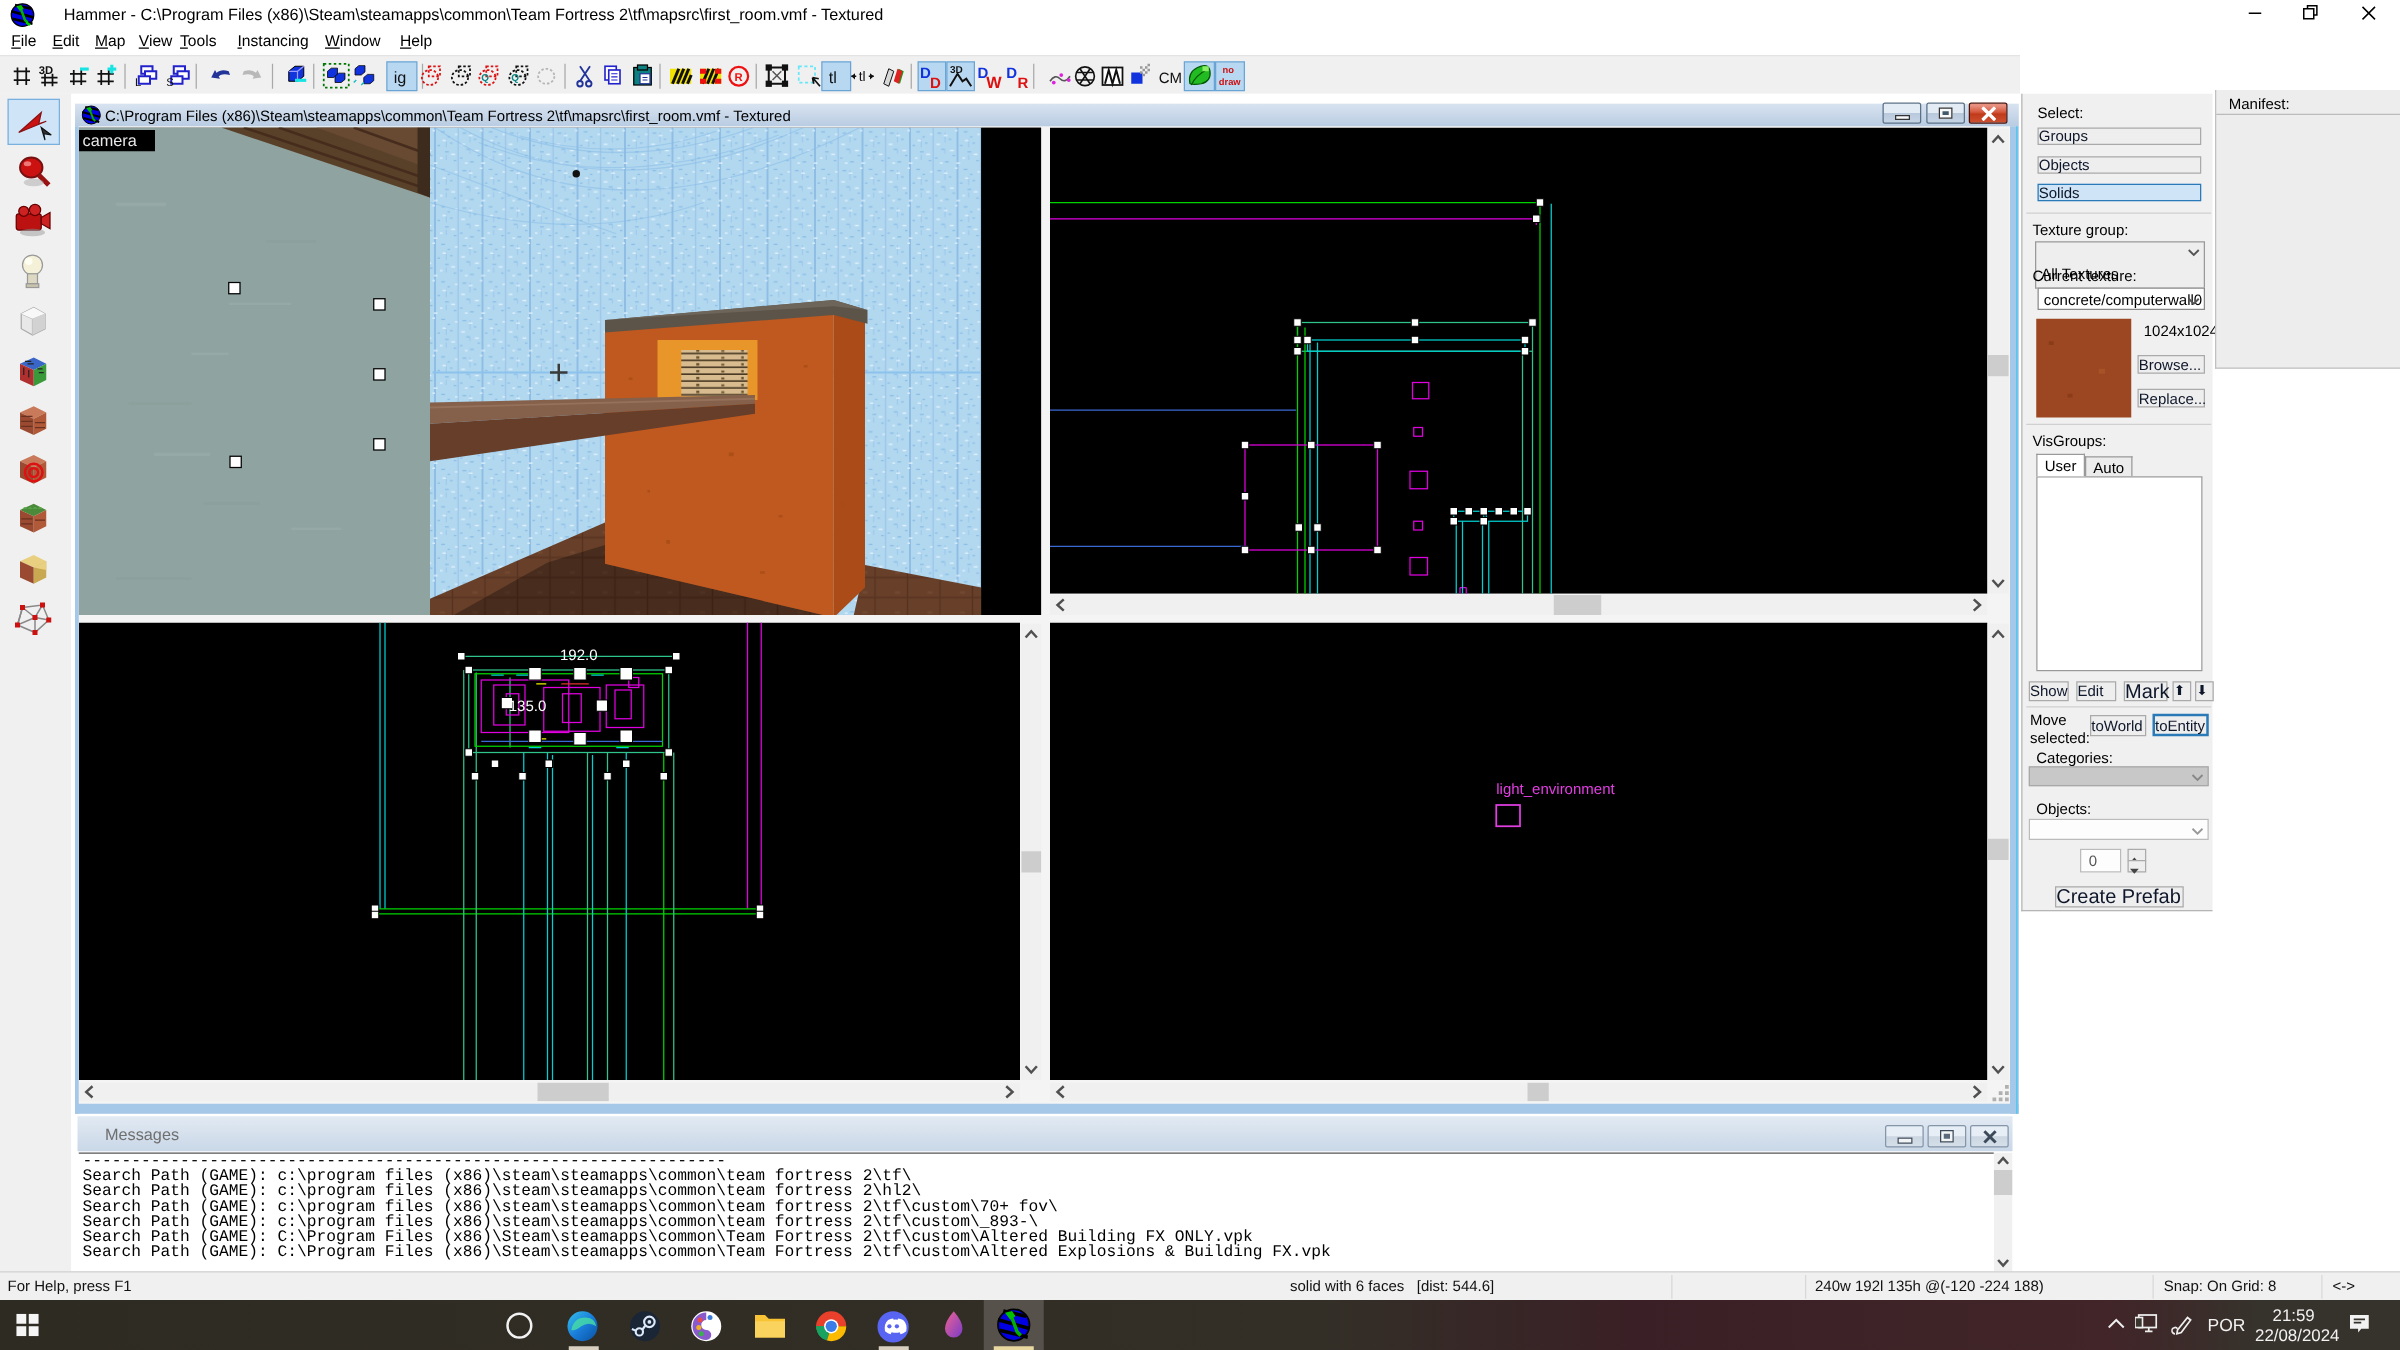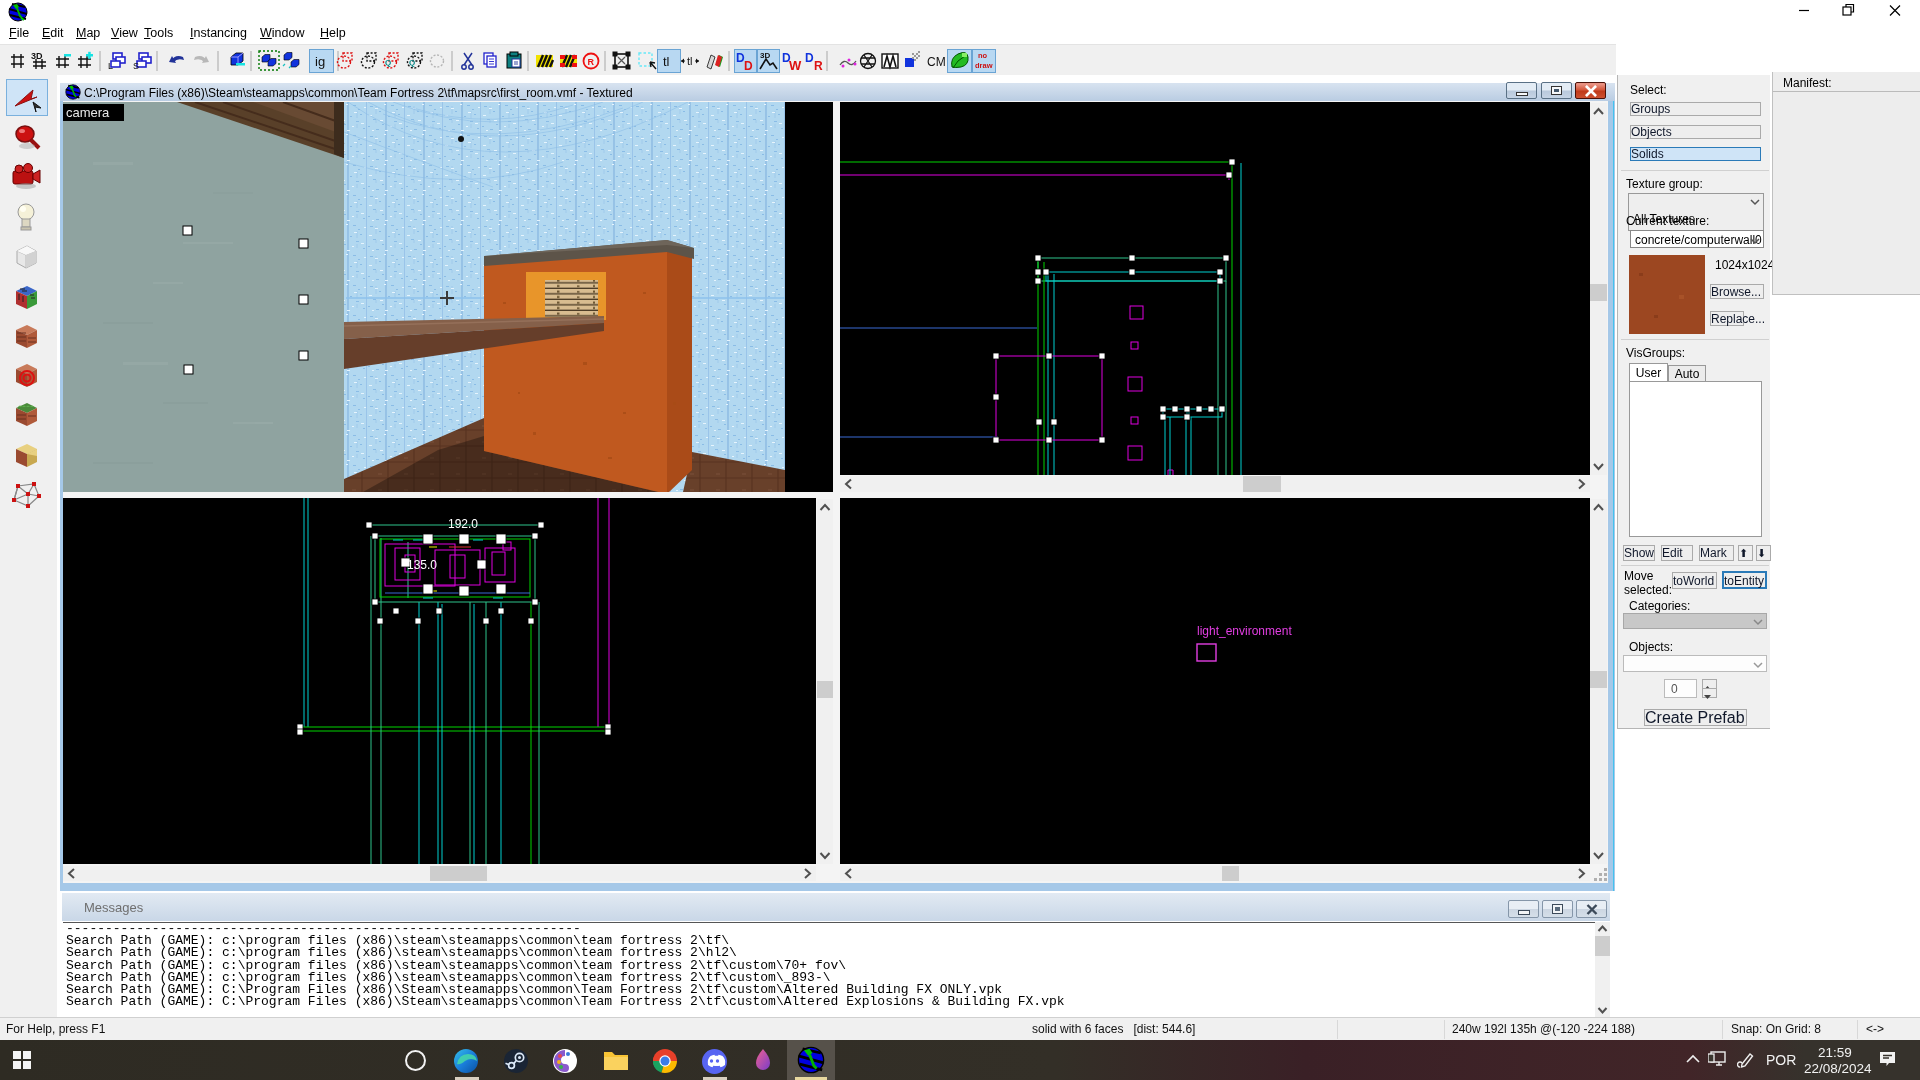--- a/index.html
+++ b/index.html
@@ -34,20 +34,21 @@
 </head>
 <body>
 <div class="abs" id="titlebar">
   <svg class="abs" style="left:8px;top:2px" width="20" height="20" viewBox="0 0 20 20">
     <circle cx="10" cy="10" r="9" fill="#0000e0" stroke="#000" stroke-width="1"></circle>
     <path d="M1 7 L19 12 M2 13 L18 17 M4 2 L17 5" stroke="#000" stroke-width="2" fill="none"></path>
     <path d="M5 3 L9 2 L11 5 L8 7 Z" fill="#00c000"></path>
     <path d="M9 6 L12 14 L14 16" stroke="#00b000" stroke-width="2" fill="none"></path>
     <path d="M13 16 L16 18" stroke="#00d000" stroke-width="2" fill="none"></path>
   </svg>
+  <div class="ttext">Hammer - C:\Program Files (x86)\Steam\steamapps\common\Team Fortress 2\tf\mapsrc\first_room.vmf - Textured</div>
   <svg class="abs" style="left:1790px;top:0" width="130" height="22" viewBox="0 0 130 22">
     <path d="M9 10.5 H19" stroke="#000" stroke-width="1.2" fill="none"></path>
     <rect x="53" y="7" width="8" height="8" fill="none" stroke="#000" stroke-width="1.2"></rect>
     <path d="M56 7 V4.5 H63.5 V12 H61" stroke="#000" stroke-width="1.2" fill="none"></path>
     <path d="M100 5.5 L110 15.5 M110 5.5 L100 15.5" stroke="#000" stroke-width="1.2" fill="none"></path>
   </svg>
 </div>
 <div class="abs" id="menubar">
   <div class="mitem" style="left:9px"><u>F</u>ile</div>
   <div class="mitem" style="left:42px"><u>E</u>dit</div>
@@ -671,29 +672,29 @@
         <path d="M1 2 L5 6 L9 2" stroke="#555" stroke-width="1.5" fill="none"></path>
       </svg>
   </div>
   <div class="abs" style="left:11px;top:180px;width:76px;height:79px;background:#9c4721">
     <div class="abs" style="left:10px;top:18px;width:4px;height:3px;background:#8a3c1a"></div>
     <div class="abs" style="left:50px;top:40px;width:5px;height:4px;background:#a85228"></div>
     <div class="abs" style="left:25px;top:60px;width:4px;height:3px;background:#8a3c1a"></div>
   </div>
   <div class="lbl" style="left:97px;top:183px">1024x1024</div>
   <div class="wbtn" style="left:92px;top:209px;width:54px;height:15px;font-size:12px;line-height:14px">Browse...</div>
-  <div class="wbtn" style="left:92px;top:236px;width:34px;height:15px;font-size:12px;line-height:14px">Replace...</div>
+  <div class="wbtn" style="left:92px;top:236px;width:54px;height:15px;font-size:12px;line-height:14px">Replace...</div>
   <div class="abs" style="left:3px;top:264px;width:148px;height:1px;background:#d0d0d0"></div>
   <div class="lbl" style="left:8px;top:271px">VisGroups:</div>
   <div class="abs" style="left:11px;top:288px;width:39px;height:18px;background:#fff;border:1px solid #999;border-bottom:none;font-size:12px;padding:2px 0;text-align:center;z-index:2">User</div>
   <div class="abs" style="left:50px;top:290px;width:38px;height:16px;background:#ececec;border:1px solid #999;border-bottom:none;font-size:12px;padding:1px 0;text-align:center">Auto</div>
   <div class="abs" style="left:11px;top:306px;width:133px;height:156px;background:#fff;border:1px solid #999"></div>
   <div class="wbtn" style="left:5px;top:470px;width:32px;height:16px;font-size:12px;line-height:15px">Show</div>
   <div class="wbtn" style="left:43px;top:470px;width:32px;height:16px;font-size:12px;line-height:15px">Edit</div>
-  <div class="wbtn" style="left:81px;top:470px;width:35px;height:16px;font-size:12px;line-height:15px">Mark</div>
+  <div class="wbtn" style="left:81px;top:470px;width:35px;height:16px;font-size:16px;line-height:15px">Mark</div>
   <div class="wbtn" style="left:120px;top:470px;width:15px;height:16px;font-size:11px;line-height:15px">⬆</div>
   <div class="wbtn" style="left:138px;top:470px;width:15px;height:16px;font-size:11px;line-height:15px">⬇</div>
   <div class="abs" style="left:3px;top:490px;width:148px;height:1px;background:#d0d0d0"></div>
   <div class="lbl" style="left:6px;top:494px">Move<br>selected:</div>
   <div class="wbtn" style="left:54px;top:497px;width:45px;height:17px;font-size:12px;line-height:16px">toWorld</div>
   <div class="wbtn" style="left:104px;top:496px;width:45px;height:18px;font-size:12px;line-height:16px;border:2px solid #2a7ab8">toEntity</div>
   <div class="lbl" style="left:11px;top:524px">Categories:</div>
   <div class="abs" style="left:5px;top:538px;width:144px;height:16px;background:#c8c8c8;border:1px solid #a8a8a8">
     <svg class="abs" style="right:3px;top:4px" width="10" height="8" viewBox="0 0 10 8">
         <path d="M1 2 L5 6 L9 2" stroke="#888" stroke-width="1.5" fill="none"></path>

